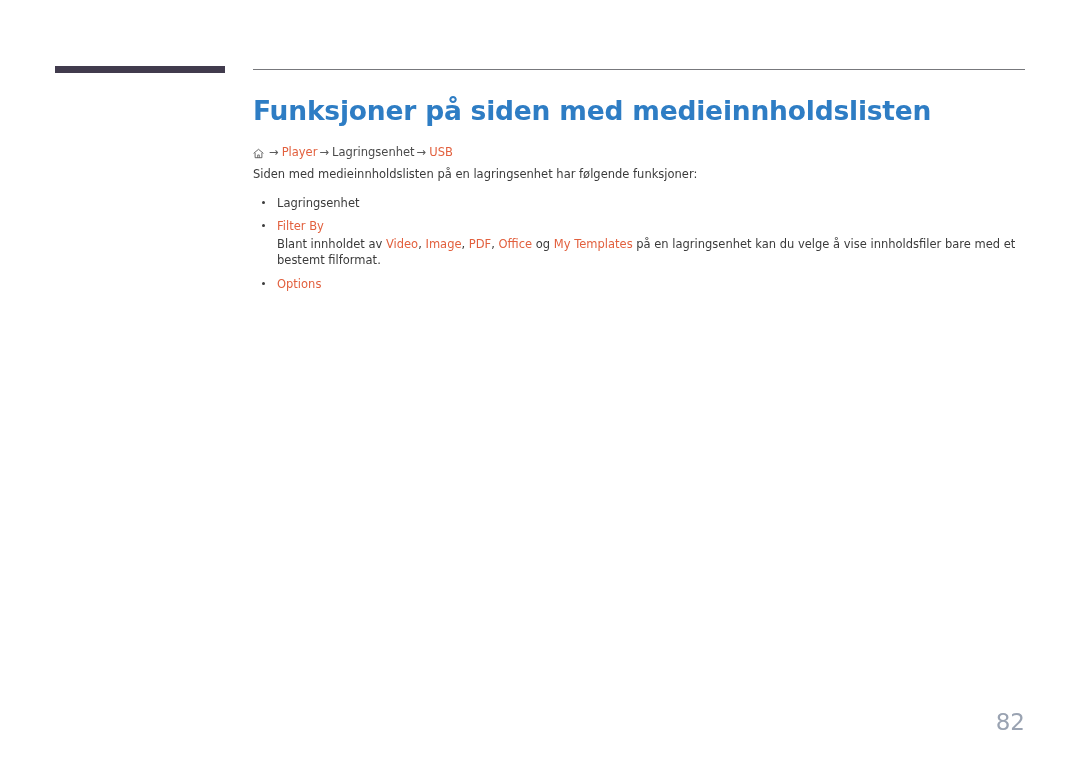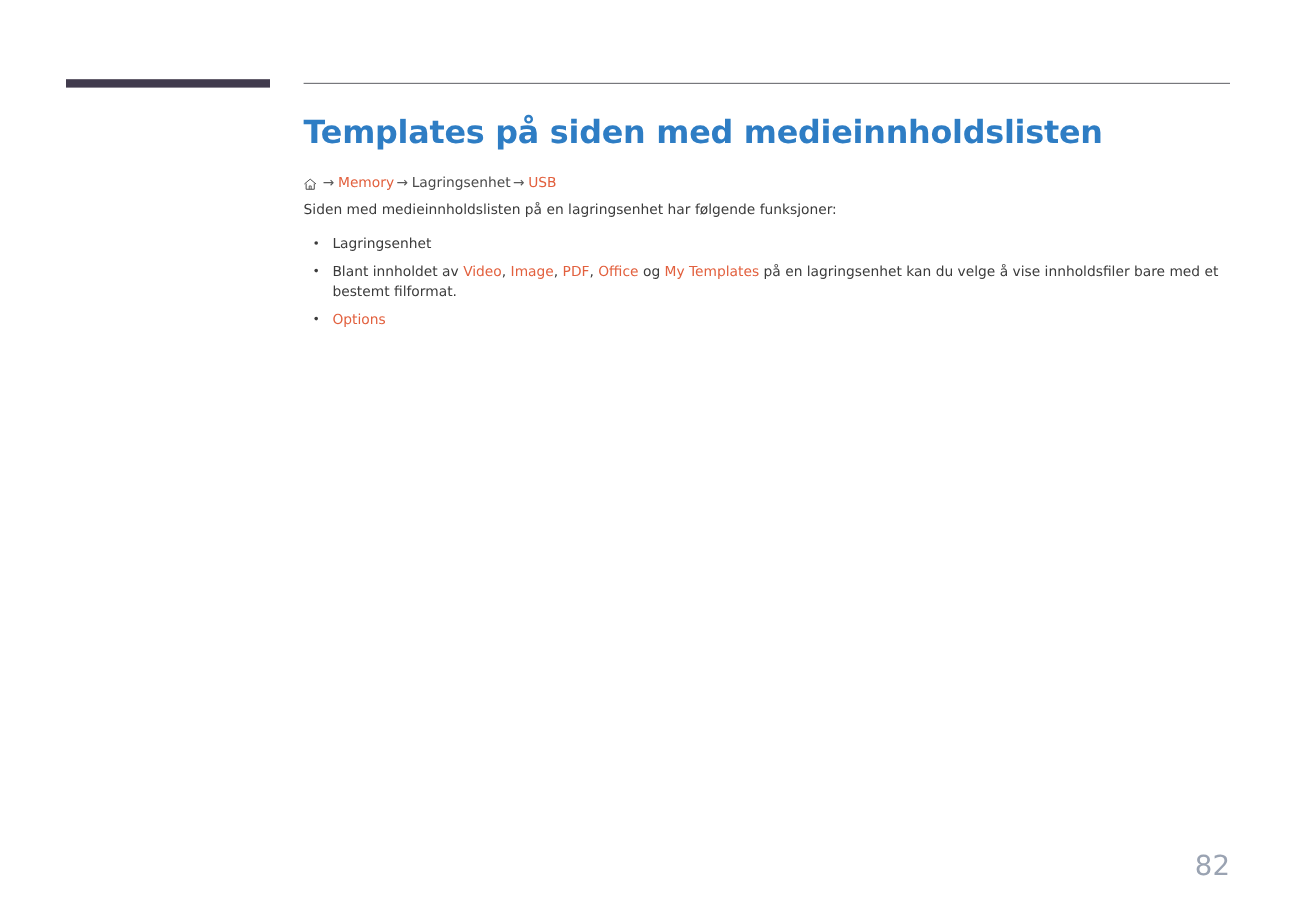--- a/index.html
+++ b/index.html
@@ -145,49 +145,50 @@
 </head>
 <body>
 
 <div class="page">
 
   <div class="corner-bar"></div>
   <div class="header-rule"></div>
 
   <div class="content">
 
-    <h1 class="page-title">Templates på siden med medieinnholdslisten</h1>
+    <h1 class="page-title">Funksjoner på siden med medieinnholdslisten</h1>
 
     <div class="breadcrumb">
       <span class="home-icon">
         <svg width="11" height="11" viewBox="0 0 12 12" aria-hidden="true">
           <path d="M1 5.6 L6 1.4 L11 5.6" fill="none" stroke="#4a4a4a" stroke-width="0.9" stroke-linejoin="round" stroke-linecap="round"></path>
           <path d="M2.3 5.4 L2.3 10.6 L9.7 10.6 L9.7 5.4" fill="none" stroke="#4a4a4a" stroke-width="0.9" stroke-linejoin="round"></path>
           <path d="M5.1 10.6 L5.1 7.6 L6.9 7.6 L6.9 10.6" fill="none" stroke="#4a4a4a" stroke-width="0.8" stroke-linejoin="round"></path>
         </svg>
       </span>
       <span class="crumb-sep">→</span>
-      <span class="crumb accent">Memory</span>
+      <span class="crumb accent">Player</span>
       <span class="crumb-sep">→</span>
       <span class="crumb plain">Lagringsenhet</span>
       <span class="crumb-sep">→</span>
       <span class="crumb accent">USB</span>
     </div>
 
     <p class="intro">Siden med medieinnholdslisten på en lagringsenhet har følgende funksjoner:</p>
 
     <ul class="bullet-list">
 
       <li class="bullet-item">
         <span class="bullet-marker"></span>
         <span class="bullet-title">Lagringsenhet</span>
       </li>
 
       <li class="bullet-item">
         <span class="bullet-marker"></span>
+        <span class="bullet-title accent">Filter By</span>
         <span class="bullet-sub"><span class="tok-plain">Blant innholdet av </span><span class="tok-accent">Video</span><span class="tok-plain">, </span><span class="tok-accent">Image</span><span class="tok-plain">, </span><span class="tok-accent">PDF</span><span class="tok-plain">, </span><span class="tok-accent">Office</span><span class="tok-plain"> og </span><span class="tok-accent">My Templates</span><span class="tok-plain"> på en lagringsenhet kan du velge å vise innholdsfiler bare med et bestemt filformat.</span></span>
       </li>
 
       <li class="bullet-item">
         <span class="bullet-marker"></span>
         <span class="bullet-title accent">Options</span>
       </li>
 
     </ul>
 

